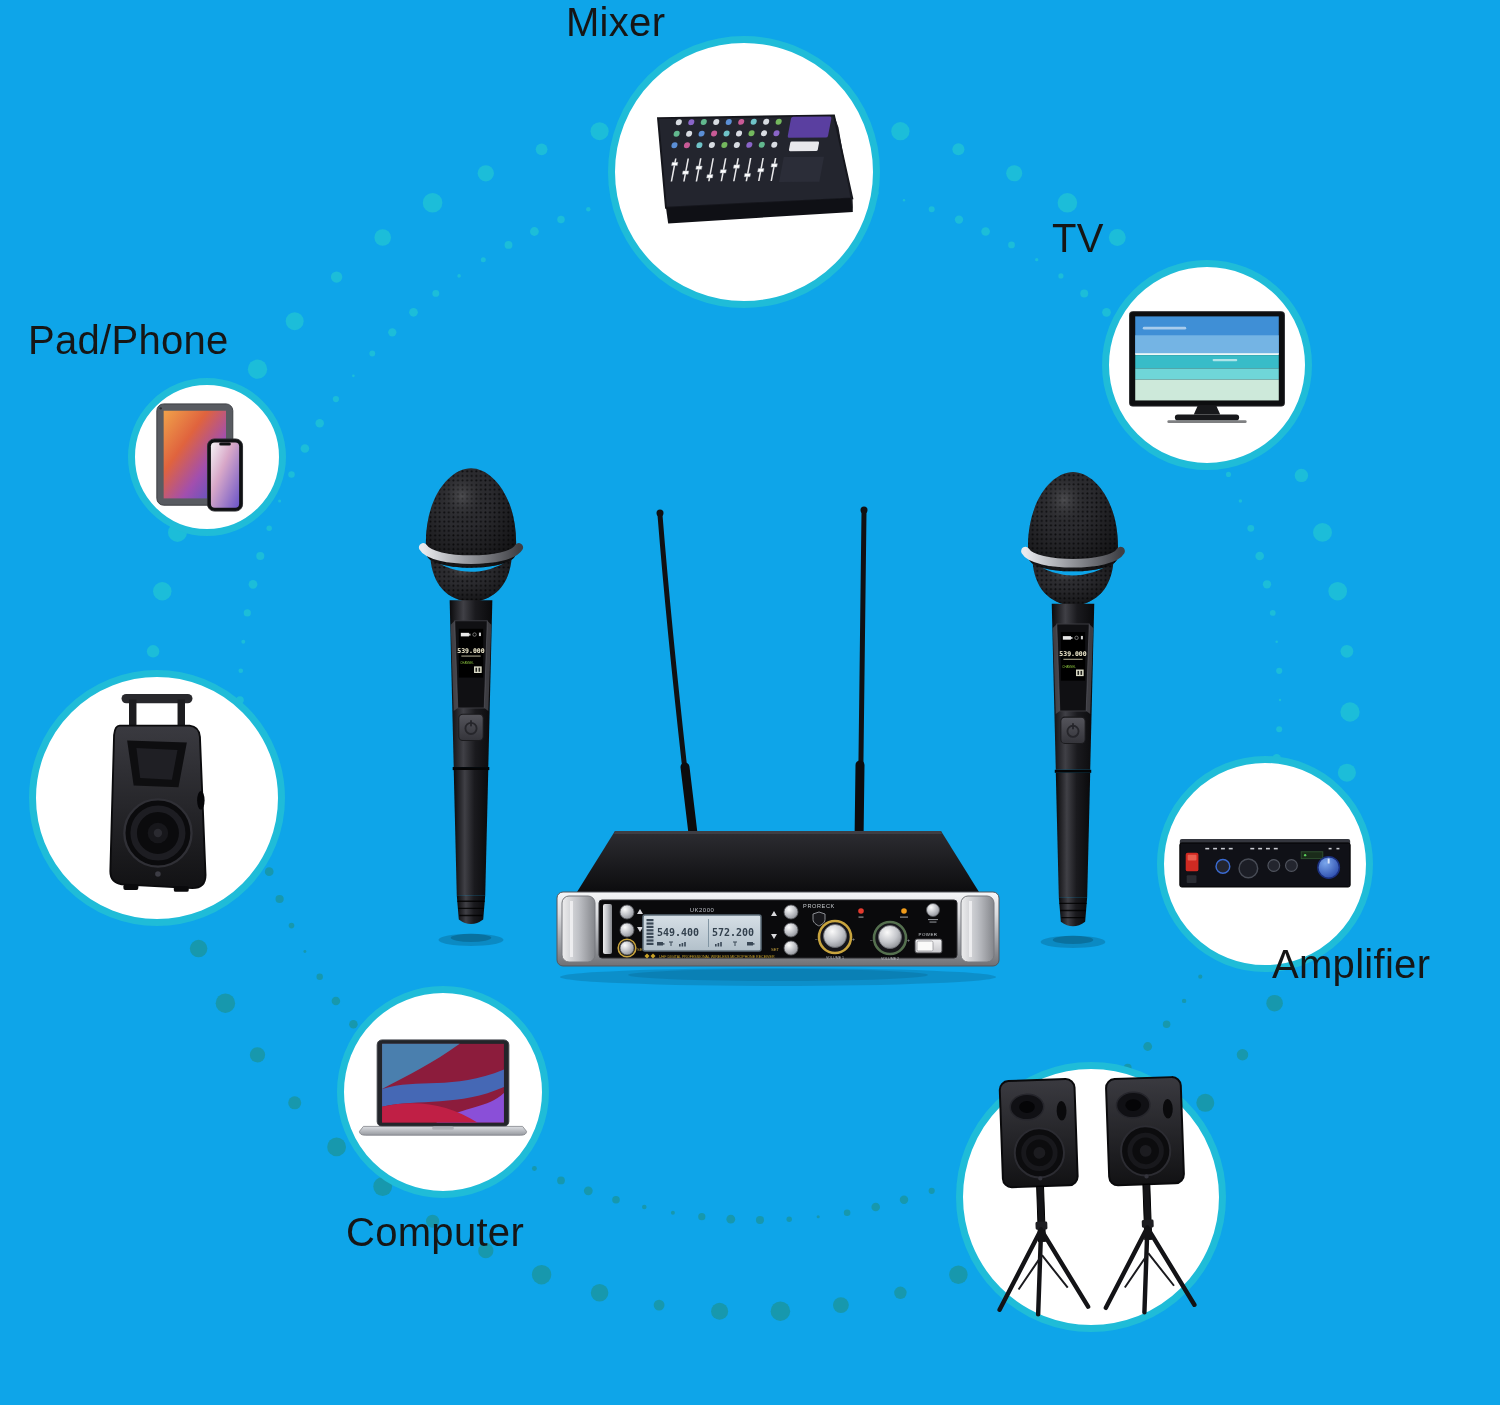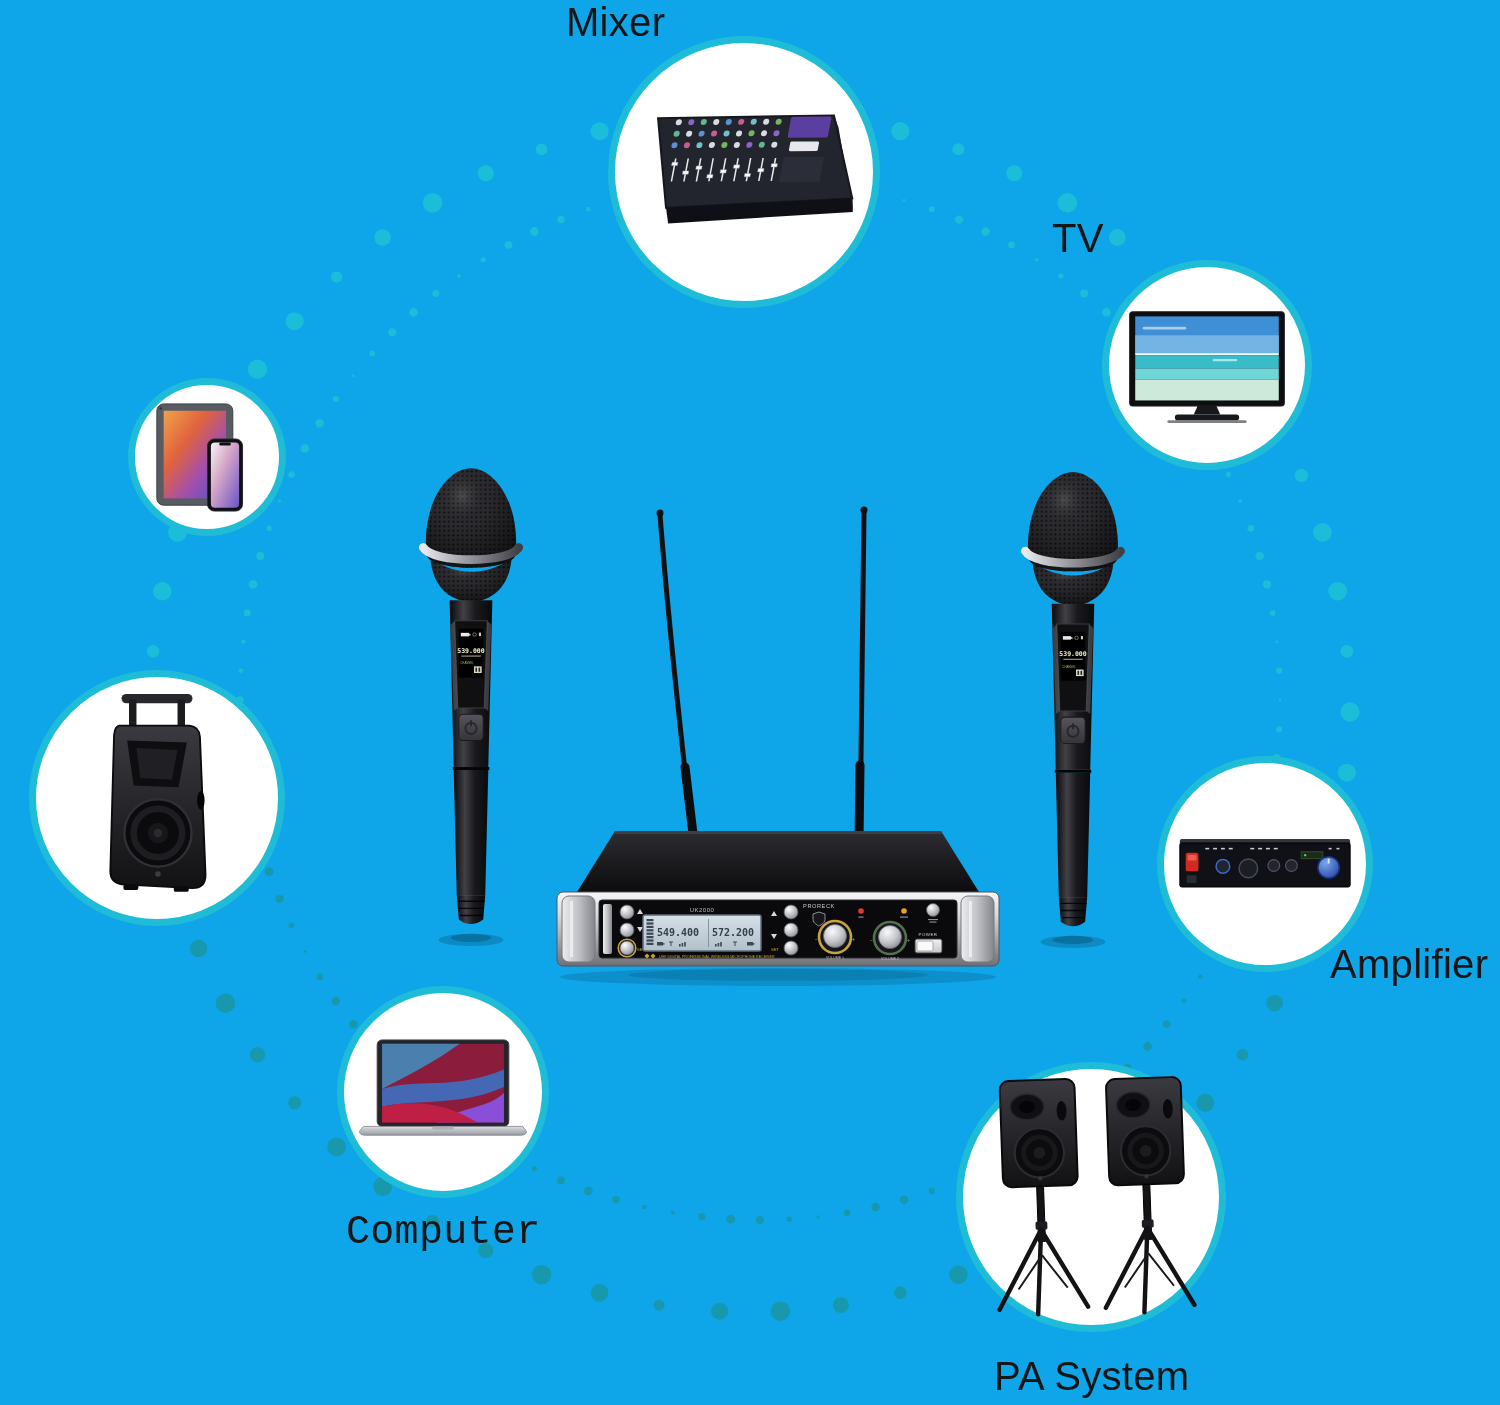--- a/index.html
+++ b/index.html
@@ -498,23 +498,23 @@
             <rect x="31.5" y="144" width="12" height="8" rx="1.5" fill="#1d1d21"></rect>
             <path d="M37,152 L-8,232 M37,152 L82,232 M37,152 L31,238" stroke="#131316" stroke-width="4.5" fill="none" stroke-linecap="round"></path>
             <path d="M37,178 L12,212 M37,178 L62,212" stroke="#1a1a1e" stroke-width="2" fill="none"></path>
           </g>
         </g>
     </svg>
   </div>
 
   <div class="label" style="left:566px;top:0px;">Mixer</div>
   <div class="label" style="left:1052px;top:216px;">TV</div>
-  <div class="label" style="left:346px;top:1210px;font-family:Liberation Mono, monospace;">Computer</div>
-  <div class="label" style="left:1330px;top:942px;">Amplifier</div>
-  <div class="label" style="left:994px;top:1354px;">PA System</div>
+  <div class="label" style="left:28px;top:318px;">Pad/Phone</div>
+  <div class="label" style="left:346px;top:1210px;">Computer</div>
+  <div class="label" style="left:1272px;top:942px;">Amplifier</div>
 
   <svg class="gear" style="left:543px;top:495px;" width="470" height="500" viewBox="0 0 470 500">
     <ellipse cx="235" cy="482" rx="218" ry="9" fill="#000" opacity="0.13"></ellipse>
     <ellipse cx="235" cy="480" rx="150" ry="6" fill="#000" opacity="0.1"></ellipse>
 
     <g>
       <path d="M117,20 C125,120 140,260 150,345" stroke="#111113" stroke-width="5" fill="none" stroke-linecap="round"></path>
       <path d="M142,272 L151,347" stroke="#0c0c0e" stroke-width="9" stroke-linecap="round"></path>
       <circle cx="117" cy="18" r="3.5" fill="#111113"></circle>
       <rect x="140" y="338" width="18" height="10" rx="2" fill="#1a1a1d"></rect>

